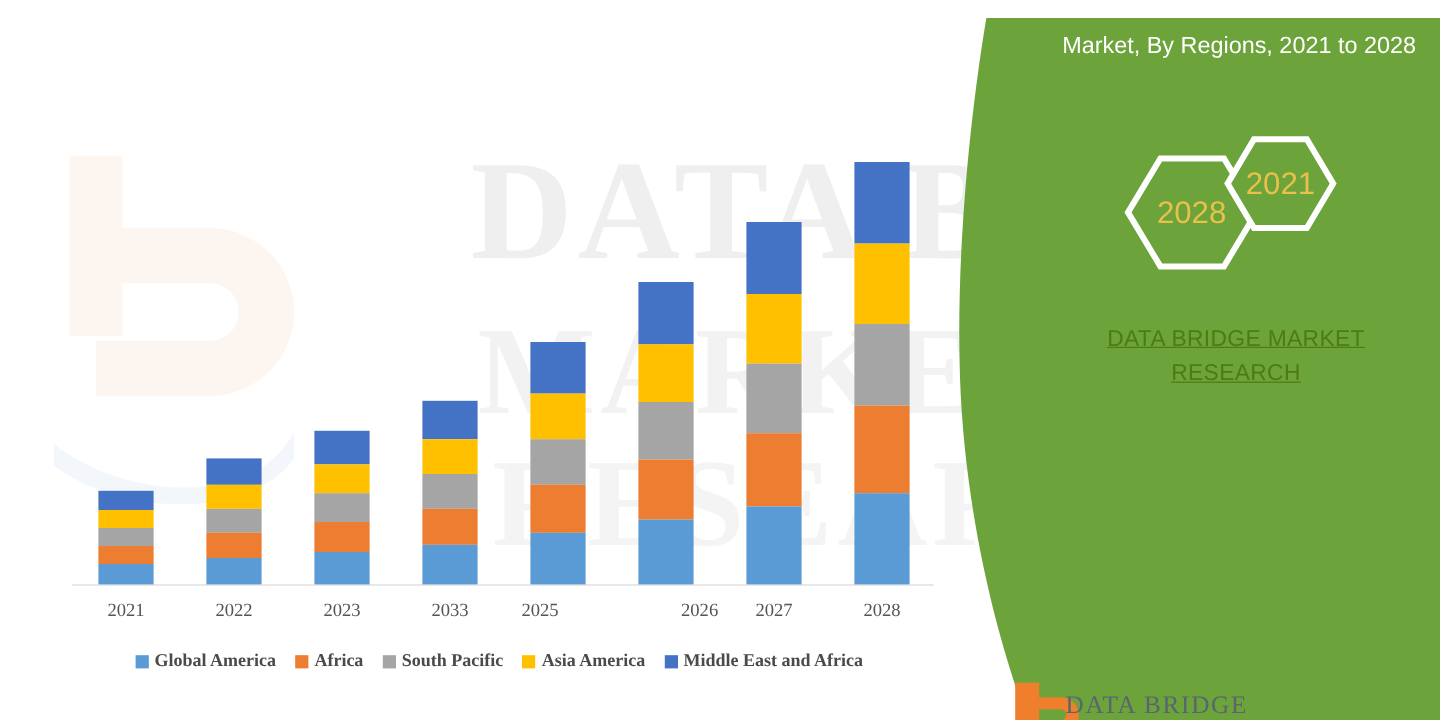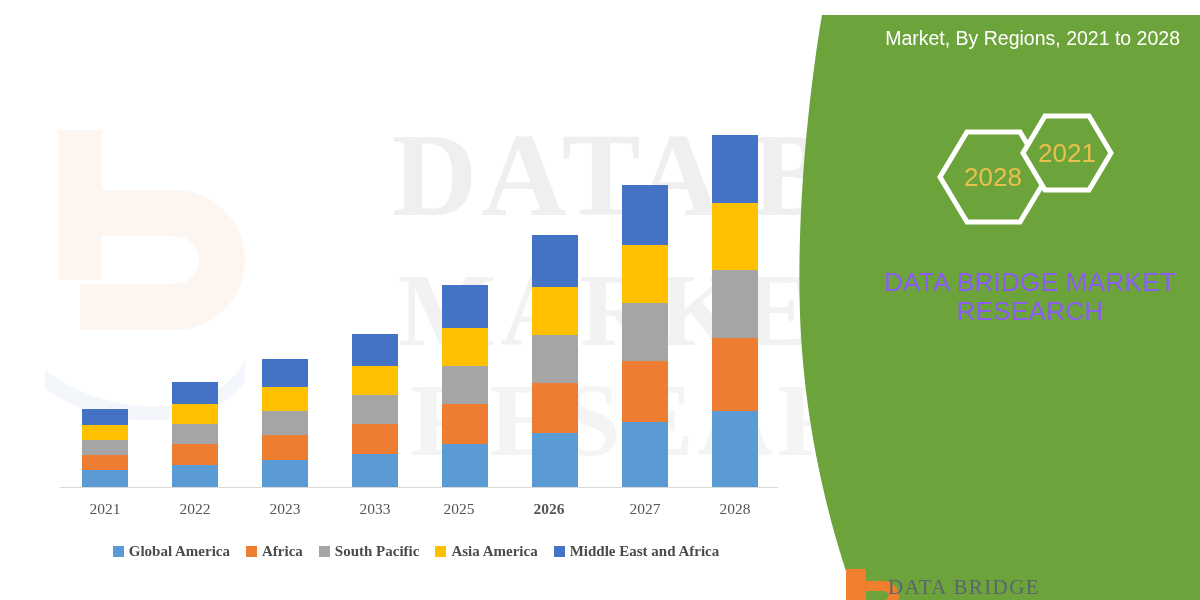--- a/index.html
+++ b/index.html
@@ -86,22 +86,22 @@
   #regions-title{
     position:absolute; left:880px; top:8px; width:300px;
     text-align:right; color:#ffffff; font-size:19.5px; line-height:30px;
     font-family:"Liberation Sans", sans-serif;
   }
 
   #hexes{ position:absolute; left:925px; top:95px; width:200px; height:135px; }
 
   #brand-name{
     position:absolute; left:880px; top:253px; width:300px;
-    text-align:center; color:#8b5cf6; font-size:26px; line-height:29px;
-    font-family:"Liberation Sans", sans-serif; letter-spacing:.3px;
+    text-align:center; color:#4d7c0f; font-size:19px; line-height:29px;
+    font-family:"Liberation Sans", sans-serif; letter-spacing:.3px;text-decoration:underline;
   }
 
   
   #logo{ position:absolute; left:840px; top:552px; width:340px; height:48px; }
   #logo-text{
     position:absolute; left:888px; top:560px;
     color:#5a6570; font-size:21px; letter-spacing:1.4px;
     font-family:"Liberation Serif", serif;
   }
 </style>
@@ -196,22 +196,22 @@
           <div class="seg" style="height: 68px; background: rgb(68, 114, 196);"></div>
         </div>
       </div>
     </div>
 
   <div id="tick-row">
       <div class="tick" style="left: 15px;">2021</div>
       <div class="tick" style="left: 105px;">2022</div>
       <div class="tick" style="left: 195px;">2023</div>
       <div class="tick" style="left: 285px;">2033</div>
-      <div class="tick" style="left: 369px;">2025</div>
-      <div class="tick" style="left: 459px; font-weight: bold;">2026</div>
+      <div class="tick" style="left: 360px;">2025</div>
+      <div class="tick" style="left: 493px;">2026</div>
       <div class="tick" style="left: 555px;">2027</div>
       <div class="tick" style="left: 645px;">2028</div>
     </div>
 
   <div id="legend">
       <div class="legend-item">
         <span class="legend-swatch" style="background: rgb(91, 155, 213);"></span>
         <span class="legend-label">Global America</span>
       </div>
       <div class="legend-item">

